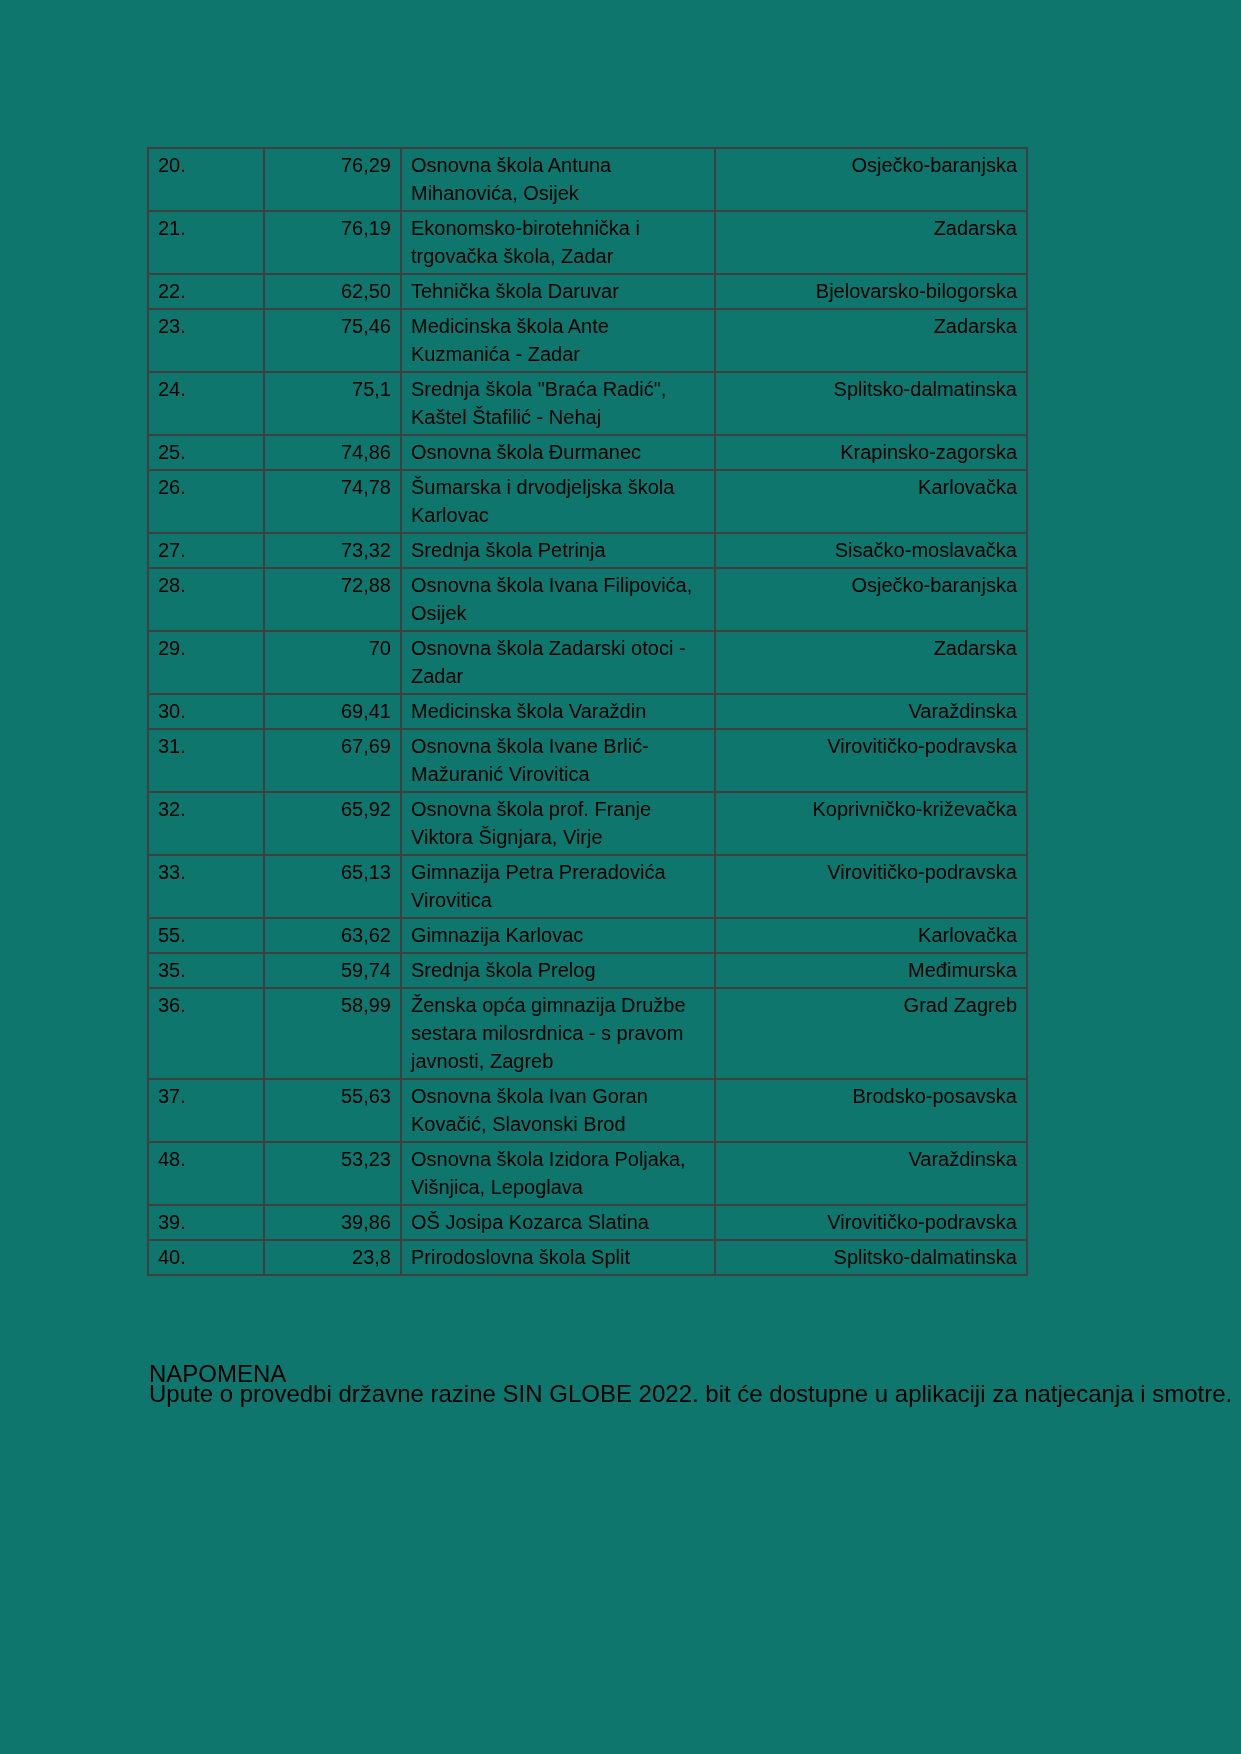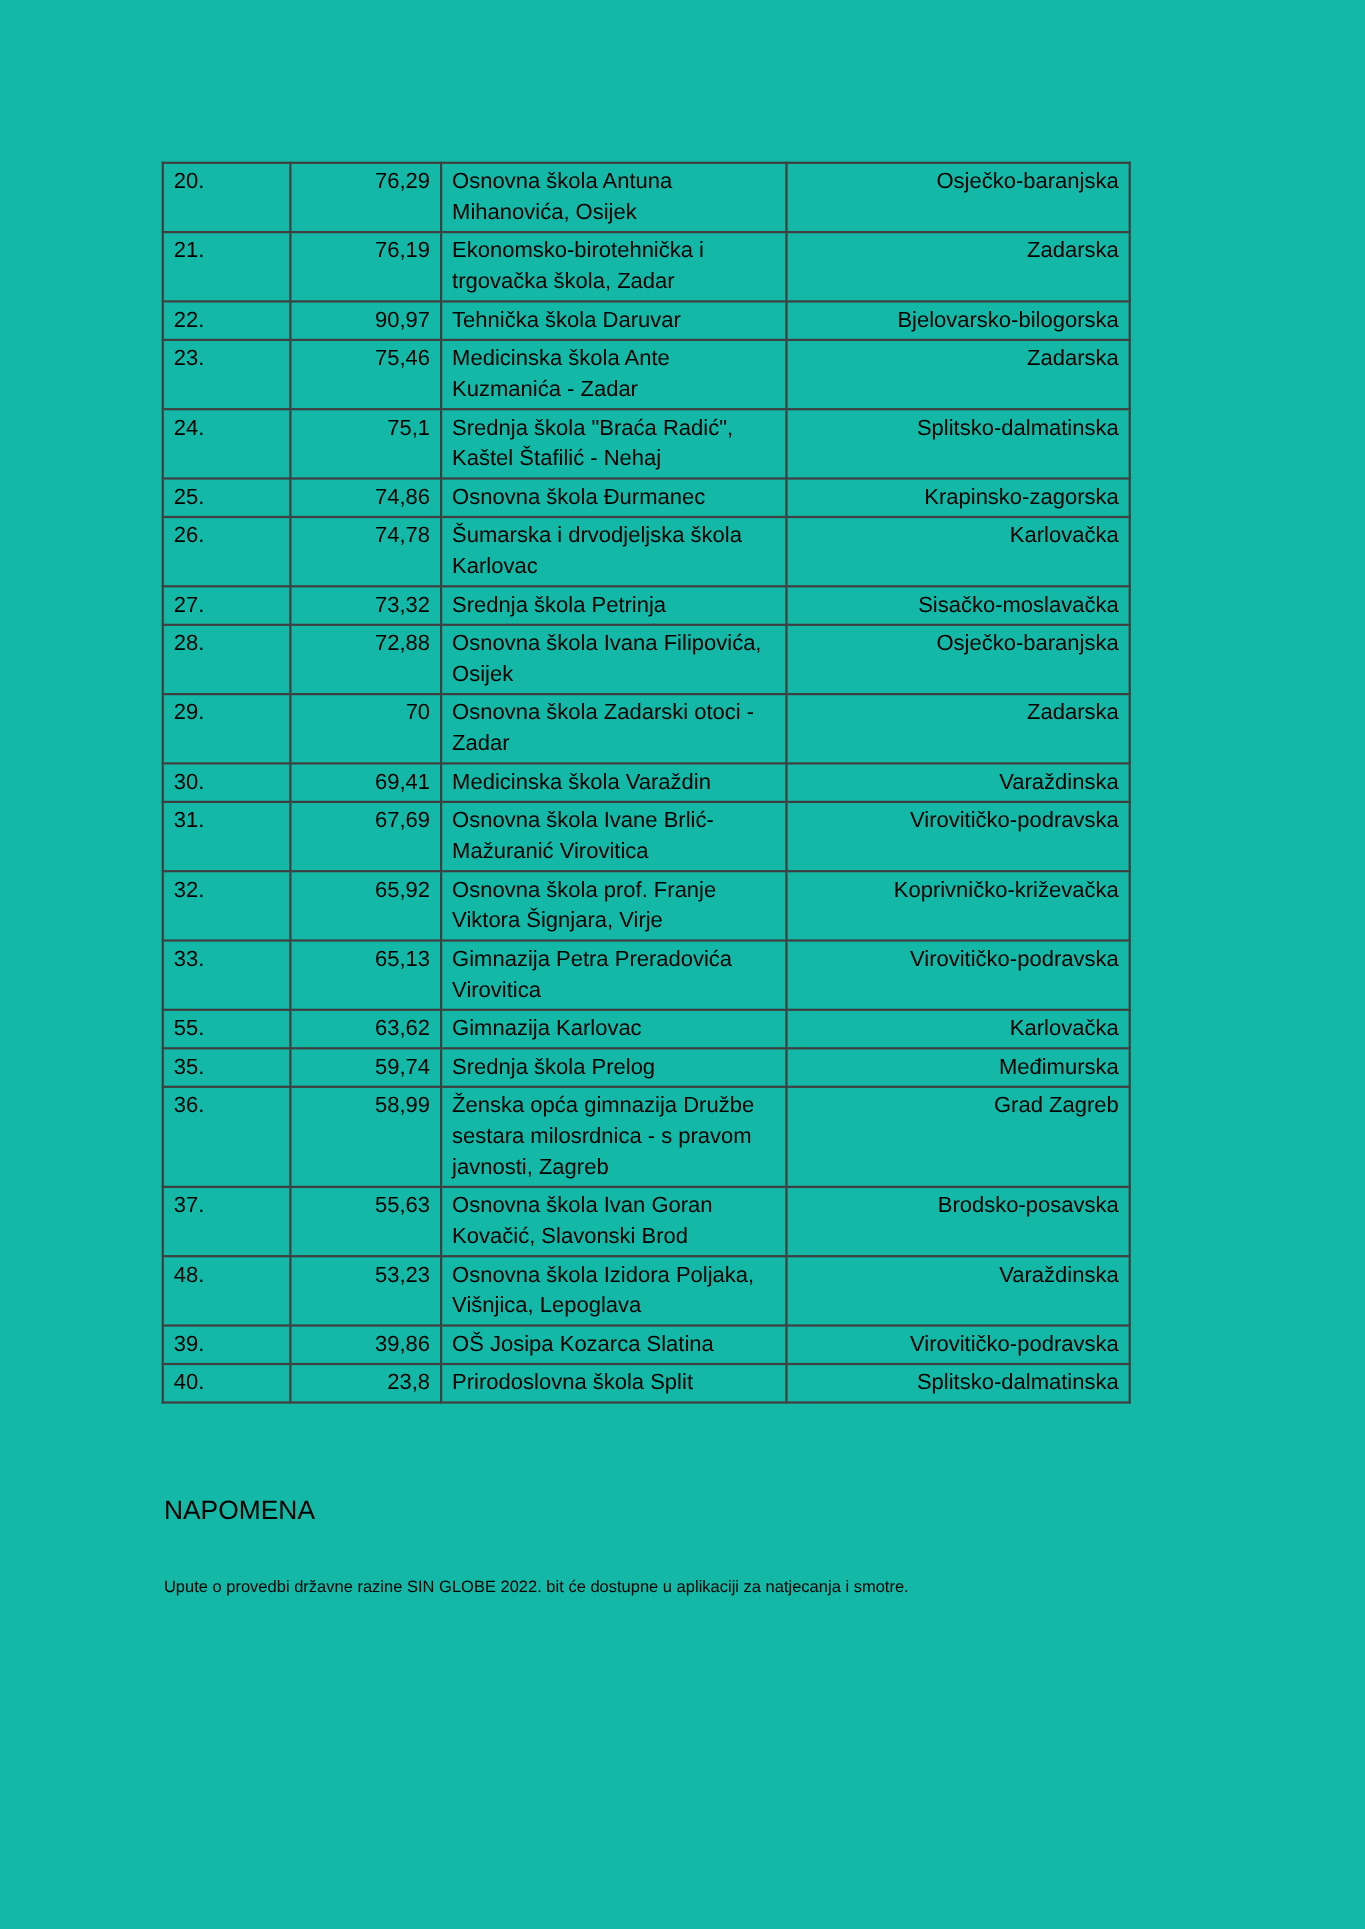--- a/index.html
+++ b/index.html
@@ -11,21 +11,21 @@
     width: 1241px;
     height: 1754px;
     position: relative;
     font-family: "Liberation Sans", sans-serif;
     color: #000000;
     overflow: hidden;
   }
   .doc-page {
     position: absolute;
     inset: 0;
-    background: #14b8a6;
+    background: #0f766e;
   }
   table.rank-table {
     position: absolute;
     left: 147px;
     top: 147px;
     width: 879px;
     border-collapse: collapse;
     table-layout: fixed;
   }
   table.rank-table td {
@@ -43,22 +43,22 @@
   .note-heading {
     position: absolute;
     left: 149px;
     top: 1360px;
     font-size: 24px;
     line-height: 28px;
   }
   .note-text {
     position: absolute;
     left: 149px;
-    top: 1429px;
-    font-size: 15px;
+    top: 1380px;
+    font-size: 24px;
     line-height: 28px;
     white-space: nowrap;
   }
 </style>
 </head>
 <body>
 
 <div class="doc-page">
 
   <table class="rank-table">
@@ -80,21 +80,21 @@
     <tr>
       <td class="c-rank">21.</td>
       <td class="c-score">76,19</td>
       <td class="c-school">Ekonomsko-birotehnička i
 trgovačka škola, Zadar</td>
       <td class="c-county">Zadarska</td>
     </tr>
 
     <tr>
       <td class="c-rank">22.</td>
-      <td class="c-score">90,97</td>
+      <td class="c-score">62,50</td>
       <td class="c-school">Tehnička škola Daruvar</td>
       <td class="c-county">Bjelovarsko-bilogorska</td>
     </tr>
 
     <tr>
       <td class="c-rank">23.</td>
       <td class="c-score">75,46</td>
       <td class="c-school">Medicinska škola Ante
 Kuzmanića - Zadar</td>
       <td class="c-county">Zadarska</td>

